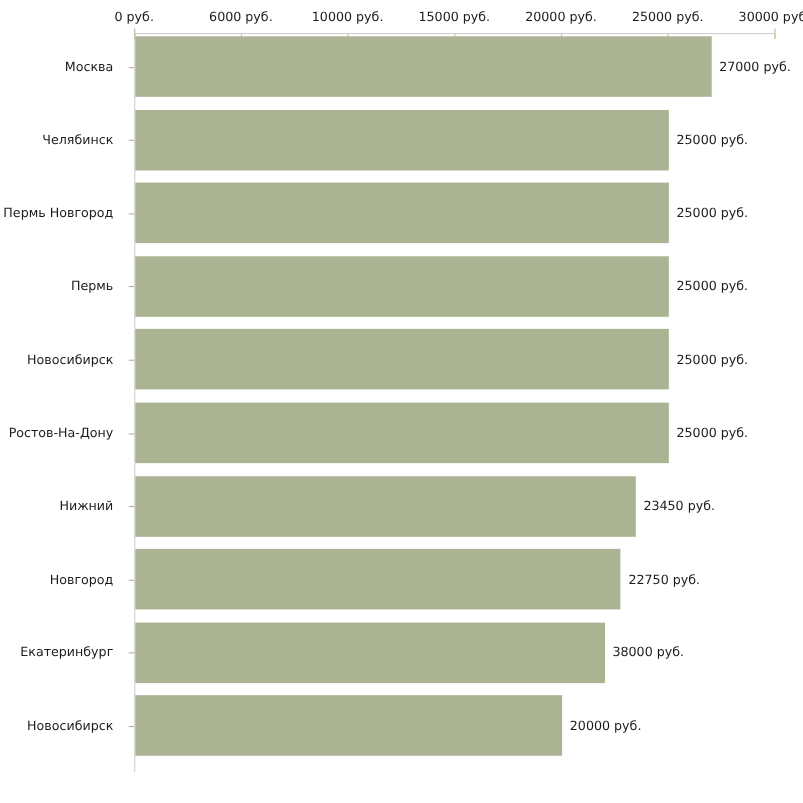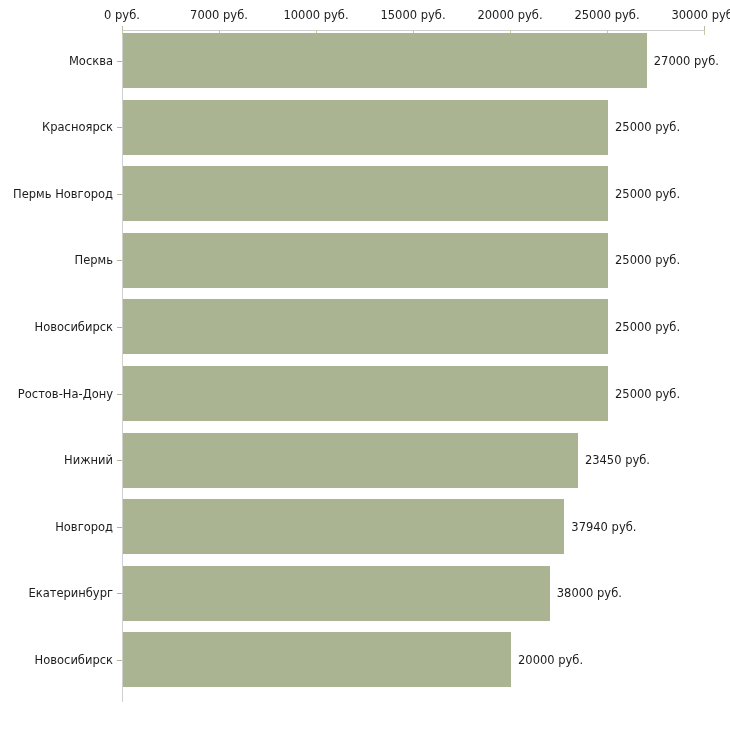--- a/index.html
+++ b/index.html
@@ -66,21 +66,21 @@
 
   .ytick {
     position: absolute;
     left: 117px;
     width: 5px;
     height: 1px;
     background: #b5b58f;
   }
   .ytick-label {
     position: absolute;
-    right: 0;
+    right: 10px;
     transform: translateY(-50%);
     text-align: left;
     font-size: 11.5px;
     line-height: 13px;
     color: #1c1c1c;
     white-space: nowrap;
   }
   .ytick-label-wrap {
     position: absolute;
     left: 0;
@@ -109,40 +109,40 @@
 
   <div class="axis-top"></div>
   <div class="axis-left"></div>
   <div class="axis-cap-left" style="left:122px;"></div>
   <div class="axis-cap-right" style="left:704px;"></div>
 
   <div id="xticks-layer">
       <div class="xtick" style="left: 122px;"></div>
       <div class="xtick-label" style="left: 122px;">0 руб.</div>
       <div class="xtick" style="left: 219px;"></div>
-      <div class="xtick-label" style="left: 219px;">7000 руб.</div>
+      <div class="xtick-label" style="left: 219px;">6000 руб.</div>
       <div class="xtick" style="left: 316px;"></div>
       <div class="xtick-label" style="left: 316px;">10000 руб.</div>
       <div class="xtick" style="left: 413px;"></div>
       <div class="xtick-label" style="left: 413px;">15000 руб.</div>
       <div class="xtick" style="left: 510px;"></div>
       <div class="xtick-label" style="left: 510px;">20000 руб.</div>
       <div class="xtick" style="left: 607px;"></div>
       <div class="xtick-label" style="left: 607px;">25000 руб.</div>
       <div class="xtick" style="left: 704px;"></div>
       <div class="xtick-label" style="left: 704px;">30000 руб.</div>
     </div>
   <div id="yticks-layer">
       <div class="ytick" style="top: 61px;"></div>
       <div class="ytick-label-wrap" style="top: 60.5px;">
         <div class="ytick-label">Москва</div>
       </div>
       <div class="ytick" style="top: 127px;"></div>
       <div class="ytick-label-wrap" style="top: 127.1px;">
-        <div class="ytick-label">Красноярск</div>
+        <div class="ytick-label">Челябинск</div>
       </div>
       <div class="ytick" style="top: 194px;"></div>
       <div class="ytick-label-wrap" style="top: 193.7px;">
         <div class="ytick-label">Пермь Новгород</div>
       </div>
       <div class="ytick" style="top: 260px;"></div>
       <div class="ytick-label-wrap" style="top: 260.3px;">
         <div class="ytick-label">Пермь</div>
       </div>
       <div class="ytick" style="top: 327px;"></div>
@@ -179,20 +179,20 @@
       <div class="bar-value" style="left: 615px; top: 193.7px;">25000 руб.</div>
       <div class="bar" title="Пермь — 25000 руб." style="top: 232.8px; height: 55px; width: 485px; background: rgb(170, 179, 146);"></div>
       <div class="bar-value" style="left: 615px; top: 260.3px;">25000 руб.</div>
       <div class="bar" title="Новосибирск — 25000 руб." style="top: 299.4px; height: 55px; width: 485px; background: rgb(170, 179, 146);"></div>
       <div class="bar-value" style="left: 615px; top: 326.9px;">25000 руб.</div>
       <div class="bar" title="Ростов-На-Дону — 25000 руб." style="top: 366px; height: 55px; width: 485px; background: rgb(170, 179, 146);"></div>
       <div class="bar-value" style="left: 615px; top: 393.5px;">25000 руб.</div>
       <div class="bar" title="Самара — 23450 руб." style="top: 432.6px; height: 55px; width: 454.93px; background: rgb(170, 179, 146);"></div>
       <div class="bar-value" style="left: 584.93px; top: 460.1px;">23450 руб.</div>
       <div class="bar" title="Челябинск — 22750 руб." style="top: 499.2px; height: 55px; width: 441.35px; background: rgb(170, 179, 146);"></div>
-      <div class="bar-value" style="left: 571.35px; top: 526.7px;">37940 руб.</div>
+      <div class="bar-value" style="left: 571.35px; top: 526.7px;">22750 руб.</div>
       <div class="bar" title="Екатеринбург — 22000 руб." style="top: 565.8px; height: 55px; width: 426.8px; background: rgb(170, 179, 146);"></div>
       <div class="bar-value" style="left: 556.8px; top: 593.3px;">38000 руб.</div>
       <div class="bar" title="Красноярск — 20000 руб." style="top: 632.4px; height: 55px; width: 388px; background: rgb(170, 179, 146);"></div>
       <div class="bar-value" style="left: 518px; top: 659.9px;">20000 руб.</div>
     </div>
 
 </div>
 
 </body></html>

